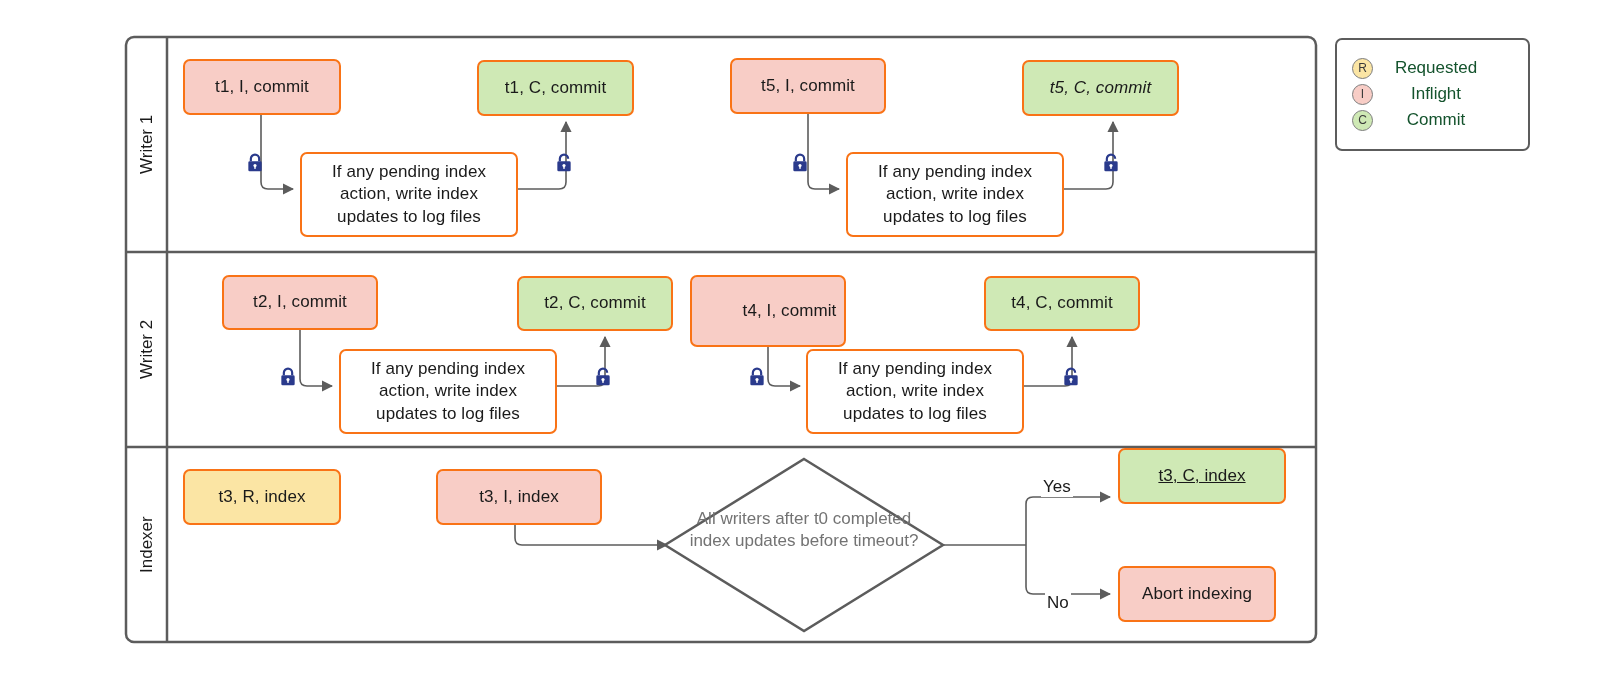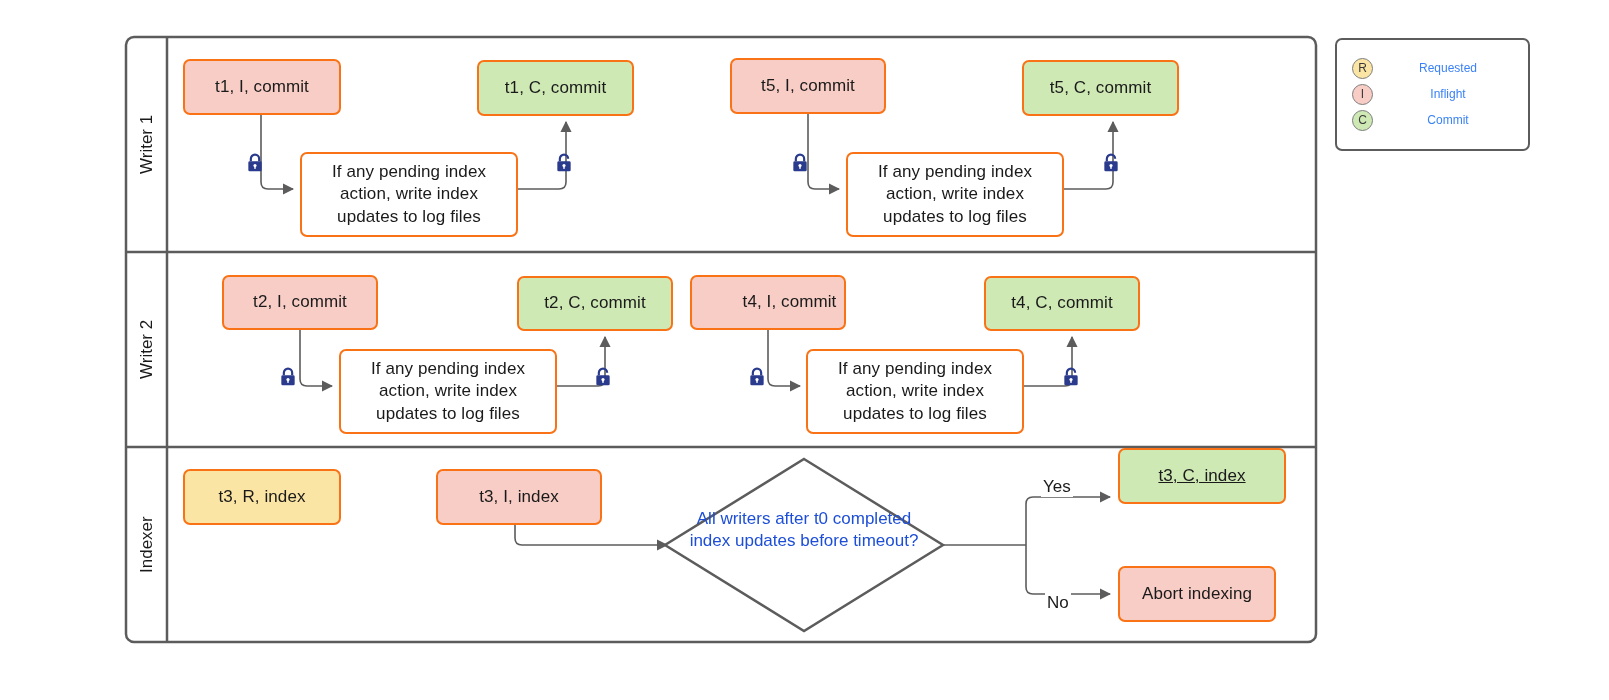--- a/index.html
+++ b/index.html
@@ -94,32 +94,31 @@
     font-family: "Liberation Sans", sans-serif;
     font-size: 12px;
     color: #3a3a3a;
     flex: none;
   }
   .legend-dot.r { background: #fbe5a4; }
   .legend-dot.i { background: #f8cdc6; }
   .legend-dot.c { background: #cfe9b5; }
   .legend-text {
     font-family: "Liberation Sans", sans-serif;
-    font-size: 12px;
-    color: #3b82f6;
+    font-size: 17px;
+    color: #14532d;
     width: 126px;
     text-align: center;
-    padding-left: 12px;
   }
   .diamond-label {
     position: absolute;
     text-align: center;
     font-family: "Liberation Sans", sans-serif;
     font-size: 17px;
-    color: #1d4ed8;
+    color: #737373;
     line-height: 1.32;
     pointer-events: none;
   }
 </style>
 </head>
 <body>
 
 <div id="canvas">
 
   <svg class="layer" viewBox="0 0 1609 700">
@@ -162,31 +161,31 @@
   <div class="lane-label" style="left:126px; top:447px; width:41px; height:195px;">Indexer</div>
 
   <div class="node pink" style="left:183px; top:59px; width:158px; height:56px;">t1, I, commit</div>
 
   <div class="node green" style="left:477px; top:60px; width:157px; height:56px;">t1, C, commit</div>
 
   <div class="node white" style="left:300px; top:152px; width:218px; height:85px; padding:0 8px;">If any pending index action, write index updates to log files</div>
 
   <div class="node pink" style="left:730px; top:58px; width:156px; height:56px;">t5, I, commit</div>
 
-  <div class="node green" style="left:1022px; top:60px; width:157px; height:56px;">t5, C, commit</div>
+  <div class="node green" style="left:1022px; top:60px; width:157px; height:56px;font-style:italic;">t5, C, commit</div>
 
   <div class="node white" style="left:846px; top:152px; width:218px; height:85px; padding:0 8px;">If any pending index action, write index updates to log files</div>
 
   <div class="node pink" style="left:222px; top:275px; width:156px; height:55px;">t2, I, commit</div>
 
   <div class="node green" style="left:517px; top:276px; width:156px; height:55px;">t2, C, commit</div>
 
   <div class="node white" style="left:339px; top:349px; width:218px; height:85px; padding:0 8px;">If any pending index action, write index updates to log files</div>
 
-  <div class="node pink" style="left:690px; top:275px; width:156px; height:55px;padding-left:43px;">t4, I, commit</div>
+  <div class="node pink" style="left:690px; top:275px; width:156px; height:72px;padding-left:43px;">t4, I, commit</div>
 
   <div class="node green" style="left:984px; top:276px; width:156px; height:55px;">t4, C, commit</div>
 
   <div class="node white" style="left:806px; top:349px; width:218px; height:85px; padding:0 8px;">If any pending index action, write index updates to log files</div>
 
   <div class="node yellow" style="left:183px; top:469px; width:158px; height:56px;text-align:right;">t3, R, index</div>
 
   <div class="node pink" style="left:436px; top:469px; width:166px; height:56px;">t3, I, index</div>
 
   <div class="diamond-label" style="left:681px; top:508px; width:246px;">All writers after t0 completed index updates before timeout?</div>

